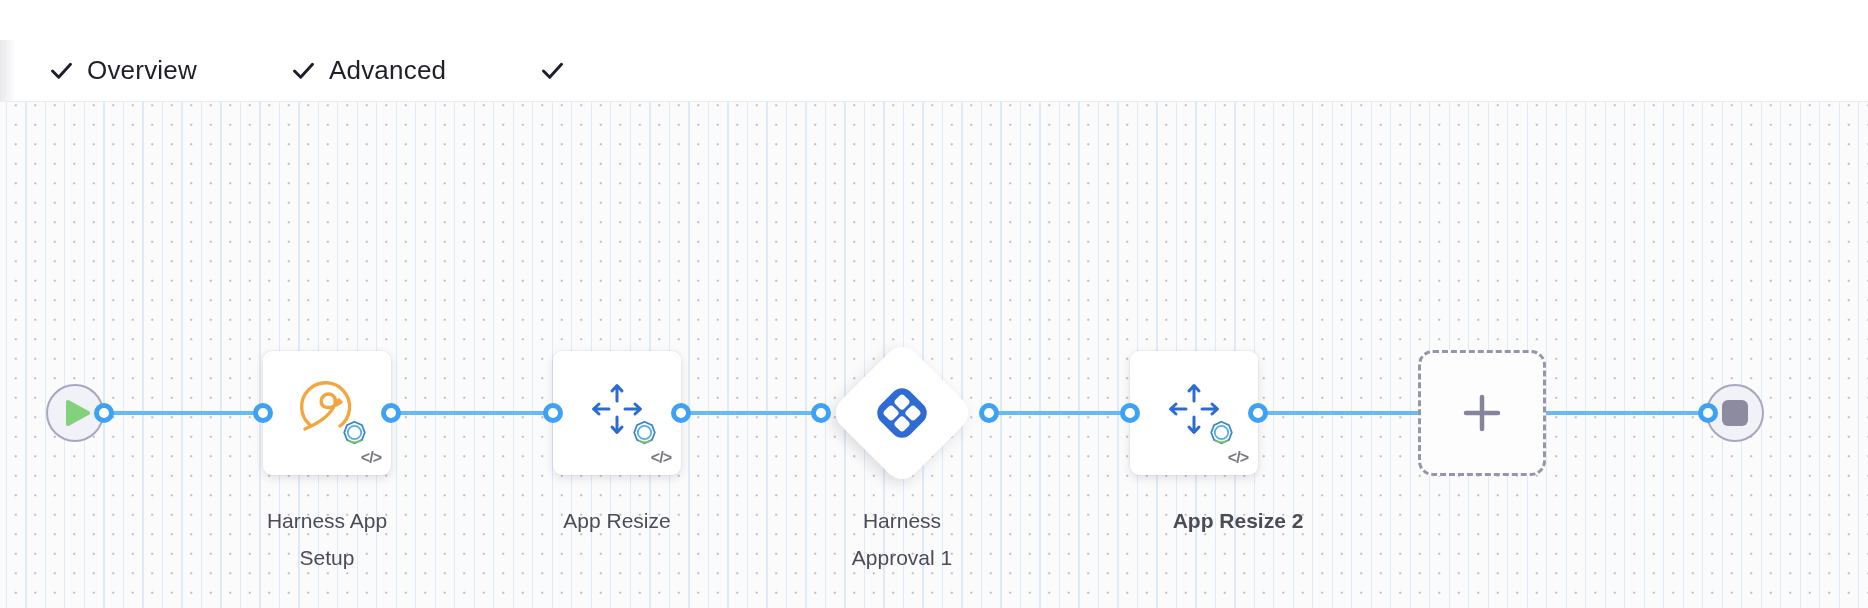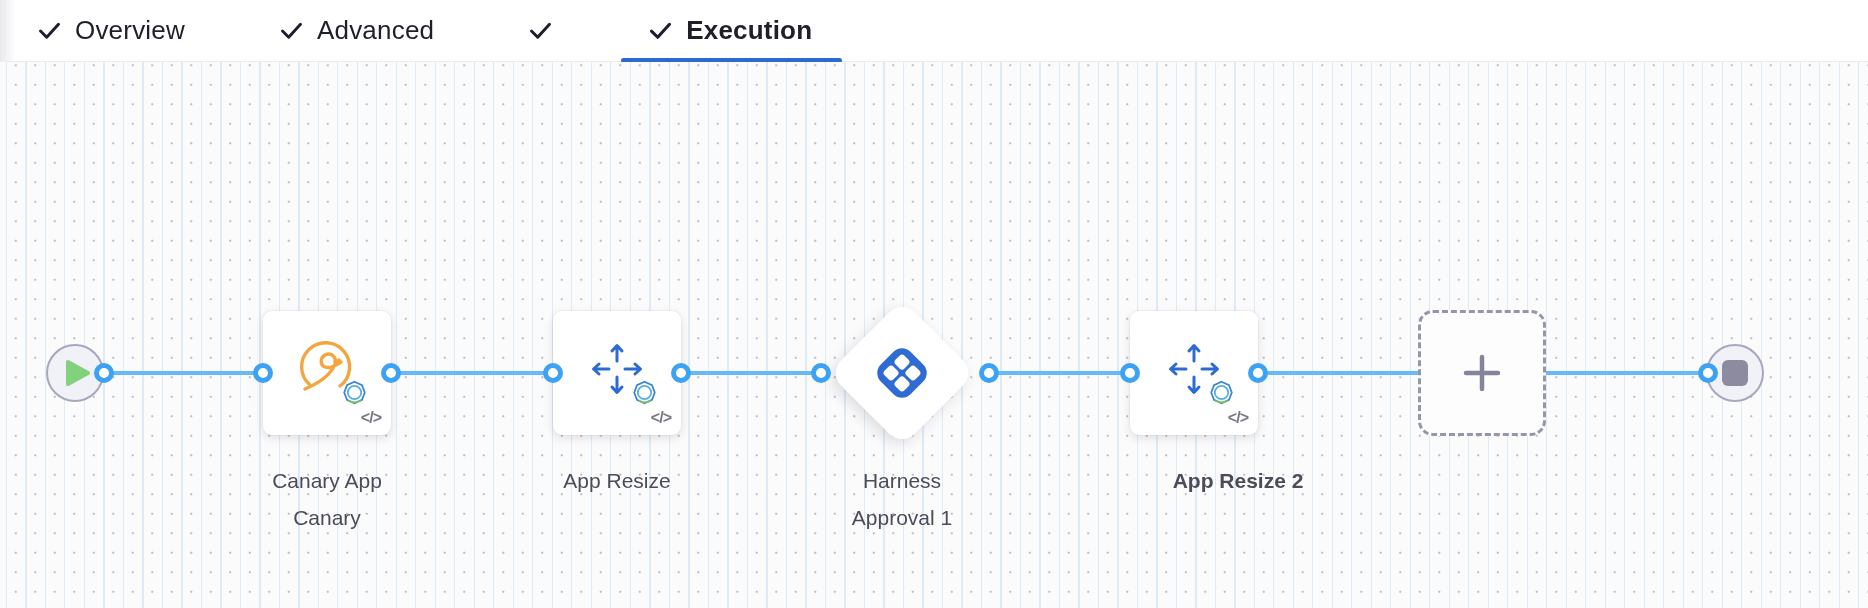--- a/index.html
+++ b/index.html
@@ -1,22 +1,23 @@
 <!DOCTYPE html>
 <html><head>
 <meta charset="utf-8">
 <style>
   * { margin:0; padding:0; box-sizing:border-box; }
   html,body { width:1868px; height:608px; font-family:"Liberation Sans", sans-serif; background:#fff; overflow:hidden; }
 
   
   .header {
     position:relative; width:1868px; height:62px; background:#fff;
-    display:flex; align-items:center; gap:93px; padding-left:36px;
+    display:flex; align-items:center; gap:93px; padding-left:48px;
     border-bottom:1px solid #ececef;
+    margin-top:40px;
   }
   .header-left-fade {
     position:absolute; left:0; top:0; width:16px; height:61px;
     background:linear-gradient(90deg,#e9e9ec,rgba(255,255,255,0)); pointer-events:none;
   }
   .tab { position:relative; display:flex; align-items:center; gap:12px; height:62px; cursor:pointer; }
   .tab-label { font-size:26px; color:#1e1f29; letter-spacing:.2px; }
   .tab.active .tab-label { font-weight:700; }
   .tab.active::after {
     content:""; position:absolute; left:-26px; right:-30px; bottom:-1px; height:5px;
@@ -96,26 +97,20 @@
       </svg>
     <span class="tab-label">Advanced</span>
   </div>
 
   <div class="tab">
     <svg class="check-icon" viewBox="0 0 24 24" fill="none" stroke="#1d1e2b" stroke-width="2.6" stroke-linecap="round" stroke-linejoin="round">
         <polyline points="4,12.5 9.5,18 20,6.5"></polyline>
       </svg>
   </div>
 
-  <div class="tab active">
-    <svg class="check-icon" viewBox="0 0 24 24" fill="none" stroke="#1d1e2b" stroke-width="2.8" stroke-linecap="round" stroke-linejoin="round">
-        <polyline points="4,12.5 9.5,18 20,6.5"></polyline>
-      </svg>
-    <span class="tab-label">Execution</span>
-  </div>
 
 </div>
 
 <div class="canvas">
 
   <div class="wire" style="left:104px;  width:159px;"></div>
   <div class="wire" style="left:391px;  width:162px;"></div>
   <div class="wire" style="left:681px;  width:140px;"></div>
   <div class="wire" style="left:989px;  width:141px;"></div>
   <div class="wire" style="left:1258px; width:160px;"></div>
@@ -202,17 +197,17 @@
   <div class="port" style="left:253px;"></div>
   <div class="port" style="left:381px;"></div>
   <div class="port" style="left:543px;"></div>
   <div class="port" style="left:671px;"></div>
   <div class="port" style="left:811px;"></div>
   <div class="port" style="left:979px;"></div>
   <div class="port" style="left:1120px;"></div>
   <div class="port" style="left:1248px;"></div>
   <div class="port" style="left:1698px;"></div>
 
-  <div class="node-label" style="left:327px;  width:150px;">Canary App Canary</div>
+  <div class="node-label" style="left:327px;  width:150px;">Harness App Setup</div>
   <div class="node-label" style="left:617px;  width:220px;">App Resize</div>
   <div class="node-label" style="left:902px;  width:132px;">Harness Approval 1</div>
   <div class="node-label" style="left:1238px; width:220px;font-weight:bold;">App Resize 2</div>
 </div>
 
 </body></html>

